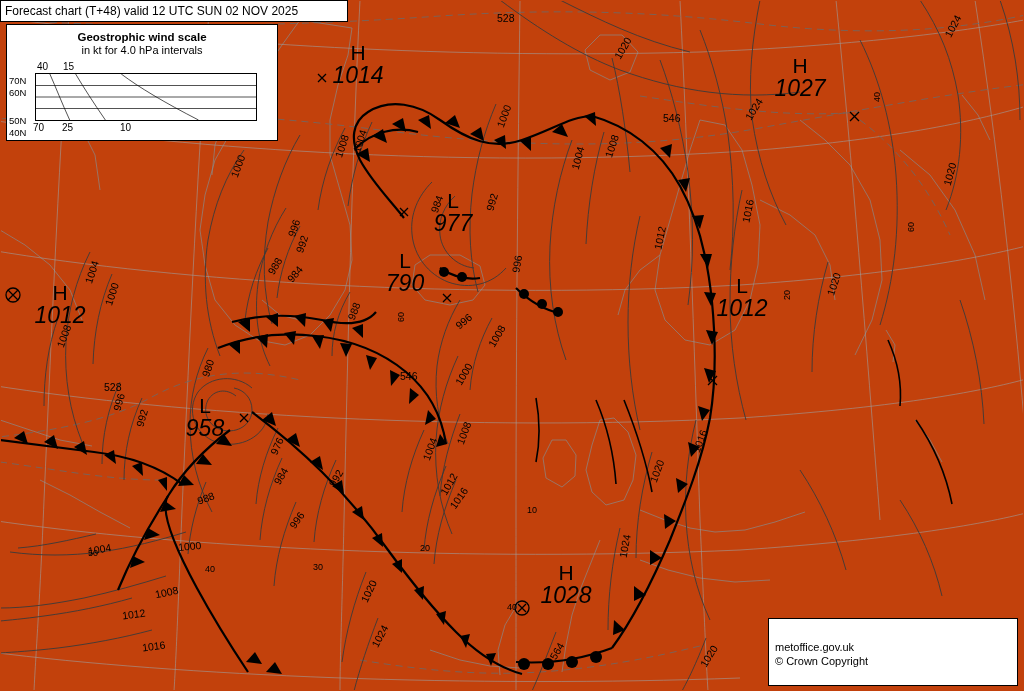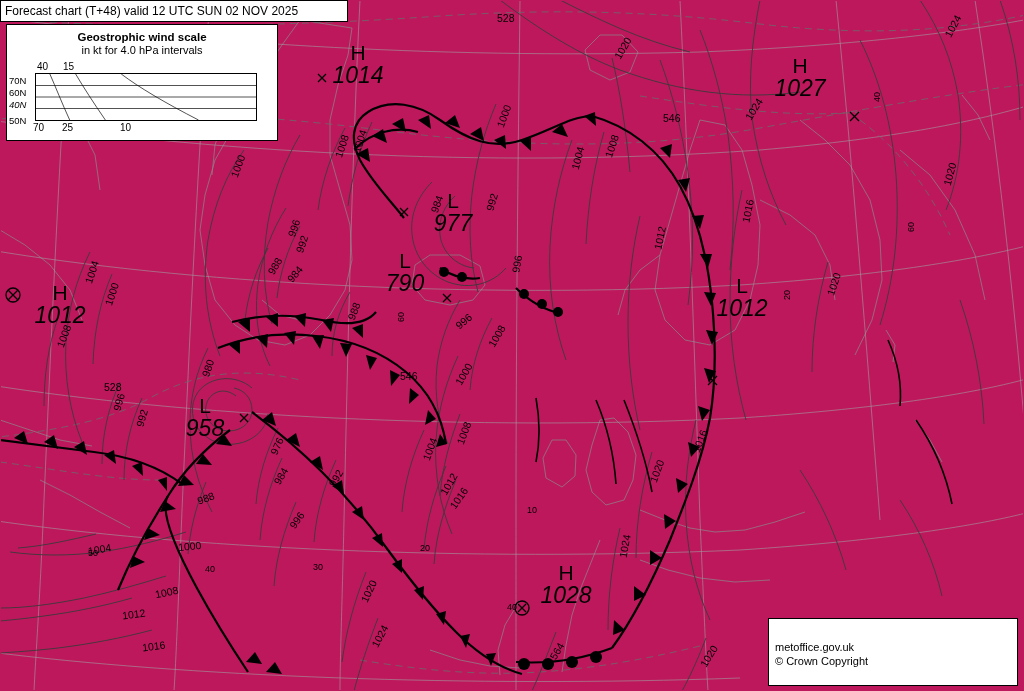--- a/index.html
+++ b/index.html
@@ -7,21 +7,21 @@
     padding: 0;
     background: #ffffff;
   }
   body {
     font-family: "Liberation Sans", sans-serif;
   }
   #chart {
     position: relative;
     width: 1024px;
     height: 691px;
-    background: #be185d;
+    background: #c2410c;
     overflow: hidden;
   }
   #map-svg {
     position: absolute;
     left: 0;
     top: 0;
     width: 1024px;
     height: 691px;
   }
   
@@ -421,21 +421,21 @@
 
   <div class="title-box">Forecast chart (T+48) valid 12 UTC SUN 02  NOV 2025</div>
 
   <div class="legend-box">
     <div class="legend-title">Geostrophic wind scale</div>
     <div class="legend-sub">in kt for 4.0 hPa intervals</div>
 
     <div class="legend-lat" style="top:50px;">70N</div>
     <div class="legend-lat" style="top:62px;">60N</div>
     <div class="legend-lat" style="top:90px;">50N</div>
-    <div class="legend-lat" style="top:74px;font-style:italic;">40N</div>
+    <div class="legend-lat" style="top:102px;">40N</div>
 
     <div class="legend-top-num" style="left:30px;">40</div>
     <div class="legend-top-num" style="left:56px;text-align:right;">15</div>
 
     <div class="legend-bot-num" style="left:26px;">70</div>
     <div class="legend-bot-num" style="left:55px;">25</div>
     <div class="legend-bot-num" style="left:113px;">10</div>
 
     <svg class="legend-grid" viewBox="0 0 222 48" preserveAspectRatio="none">
       <line x1="0" y1="12" x2="222" y2="12" stroke="#000" stroke-width="0.7"></line>

